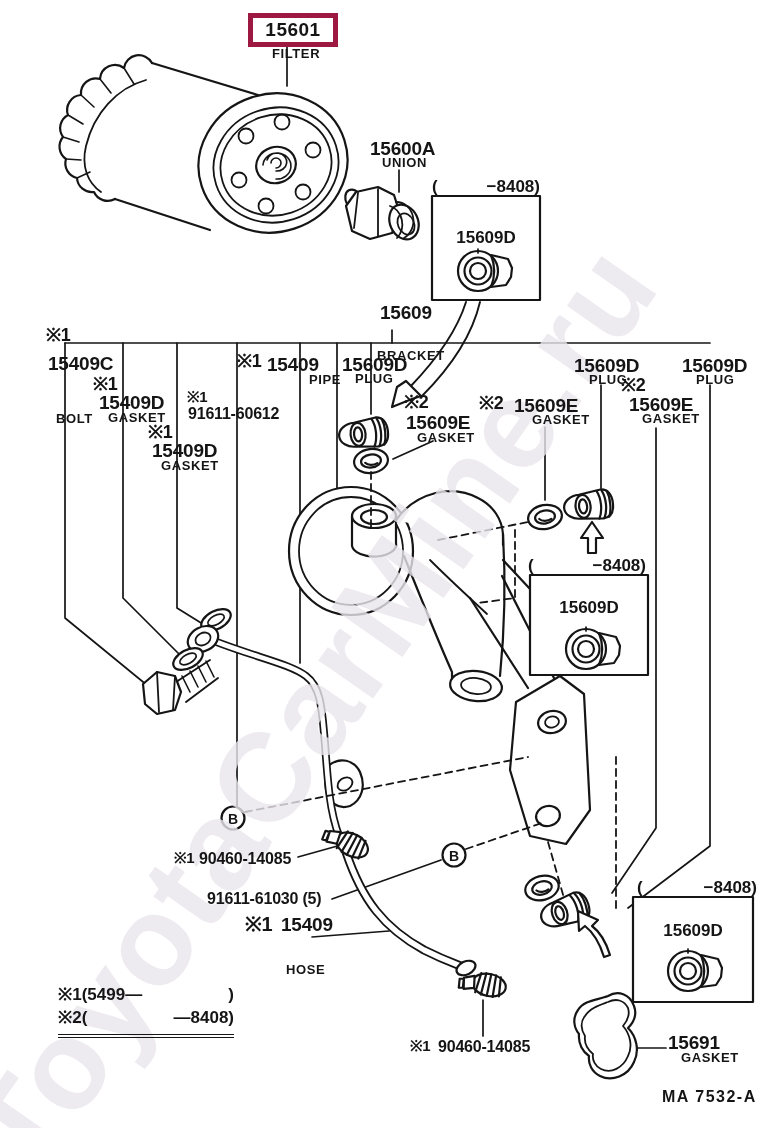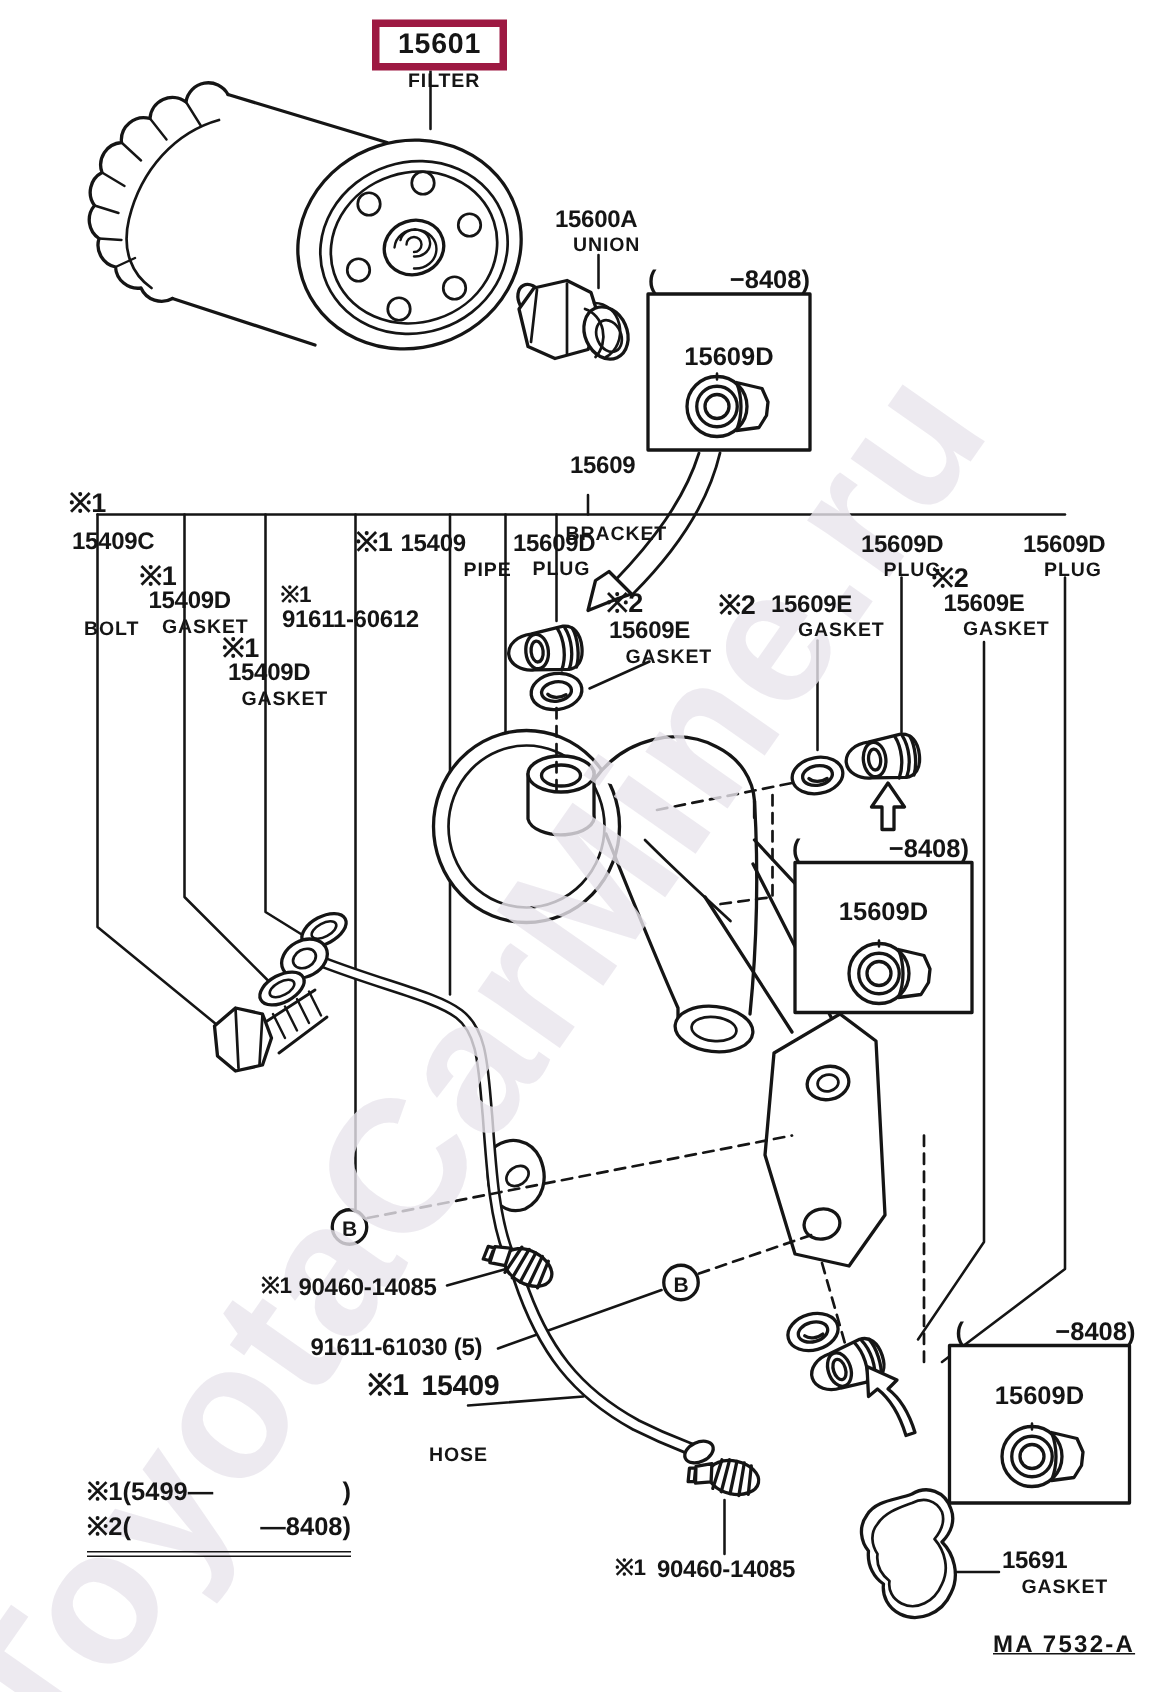--- a/index.html
+++ b/index.html
@@ -4,37 +4,37 @@
 <style>
   html,body{margin:0;padding:0;background:#fff;}
   .stage{position:relative;width:784px;height:1128px;background:#fff;overflow:hidden;
          font-family:"Liberation Sans", sans-serif;color:#151515;}
   .stage svg{position:absolute;left:0;top:0;z-index:1;}
   .wm{position:absolute;left:-60px;top:1115px;z-index:5;transform-origin:0 0;
       transform:rotate(-55deg);font-size:126px;font-weight:bold;white-space:nowrap;
       letter-spacing:2px;color:rgba(233,229,236,0.8);pointer-events:none;}
   .lyr{position:absolute;left:0;top:0;width:784px;height:1128px;z-index:10;}
   .t{position:absolute;white-space:nowrap;font-weight:bold;letter-spacing:-0.2px;line-height:1;}
-  .no{font-size:16px;}
+  .no{font-size:19px;}
   .no-s{font-size:16px;}
   .nm{font-size:13px;letter-spacing:0.6px;padding-left:14px;}
   .rf{font-size:18px;}
   .rf-s{font-size:15px;}
   .big-rf{font-size:20px;}
   .big-no{font-size:19px;}
   .hl-box{position:absolute;left:248px;top:13px;width:90px;height:34px;border:5px solid #9d1942;
           background:#fff;display:flex;align-items:center;justify-content:center;
           font-size:19px;font-weight:bold;letter-spacing:0.5px;box-sizing:border-box;}
   .co-hdr{position:absolute;display:flex;justify-content:space-between;
           font-size:17px;font-weight:bold;}
   .co-no{position:absolute;text-align:center;font-size:17px;font-weight:bold;}
   .legend{position:absolute;left:58px;top:984px;width:176px;font-size:17px;font-weight:bold;
           border-bottom:4px double #151515;padding-bottom:4px;}
   .legend .row{display:flex;justify-content:space-between;line-height:1.35;}
-  .ma{position:absolute;left:662px;top:1088px;font-size:16px;font-weight:bold;letter-spacing:1.5px;text-decoration:underline;}
+  .ma{position:absolute;left:662px;top:1088px;font-size:16px;font-weight:bold;letter-spacing:1.5px;}
 </style>
 </head>
 <body>
 
 <div class="stage">
 
   <svg width="784" height="1128" viewBox="0 0 784 1128" fill="none" stroke="#151515" stroke-width="2.2" stroke-linecap="round" stroke-linejoin="round">
     <defs>
       <g id="bigplug">
         <circle cx="0" cy="0" r="20"></circle>

